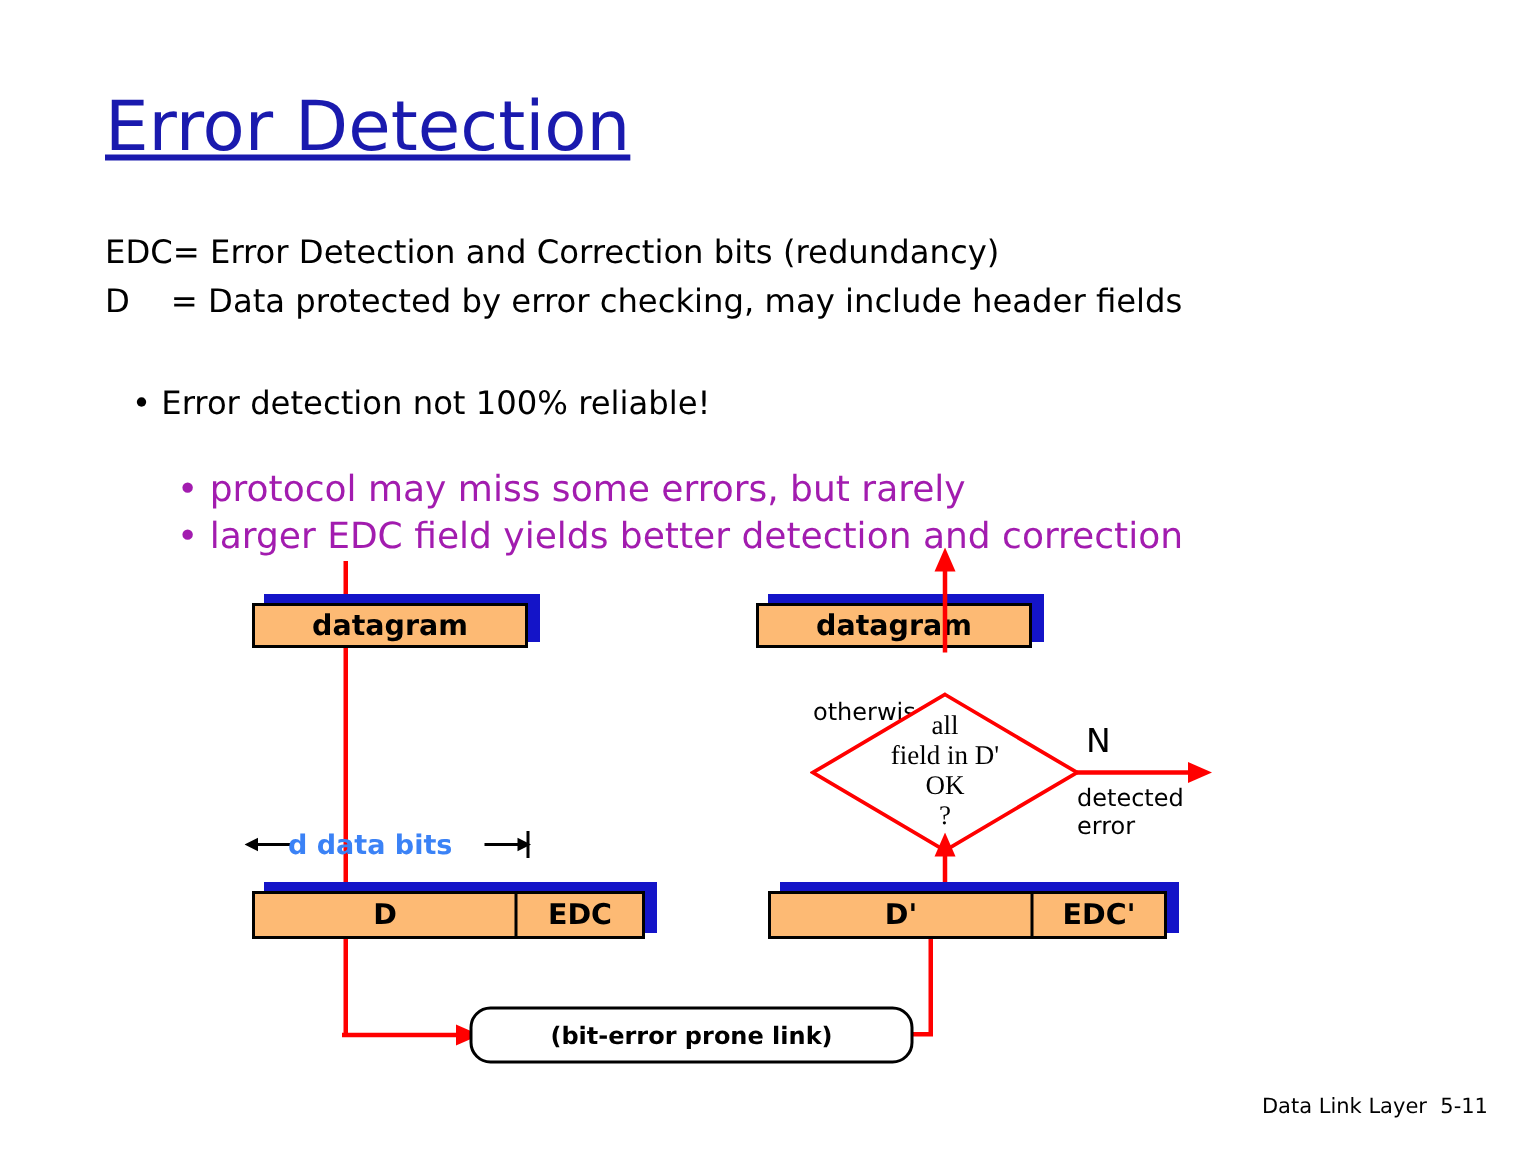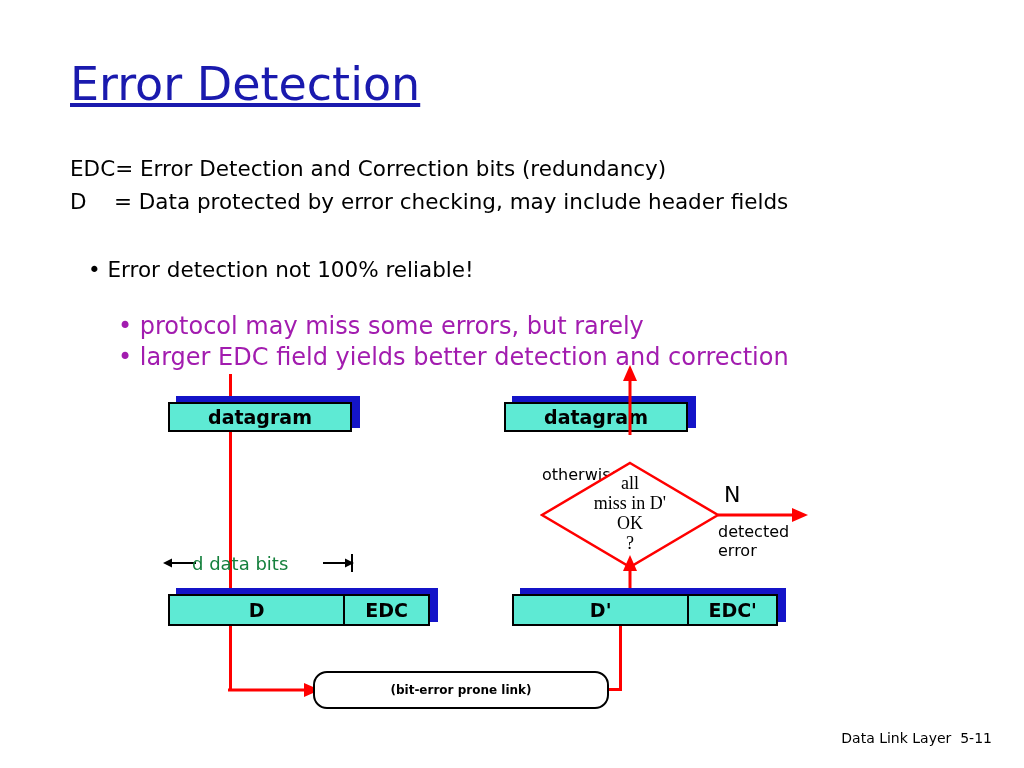--- a/index.html
+++ b/index.html
@@ -67,21 +67,21 @@
     top: 360px;
     width: 1024px;
     height: 360px;
   }
   .dshadow {
     position: absolute;
     background: #1414c8;
   }
   .dbox {
     position: absolute;
-    background: #5eead4;
+    background: #fdba74;
     border: 2px solid #000000;
     box-sizing: border-box;
     display: flex;
     align-items: center;
     justify-content: center;
     font-size: 19px;
     font-weight: bold;
     color: #000000;
     font-family: "DejaVu Sans", sans-serif;
   }
@@ -102,22 +102,22 @@
   .lbl {
     position: absolute;
     font-size: 15px;
     color: #000000;
     font-family: "DejaVu Sans", sans-serif;
     white-space: nowrap;
   }
   .lbl-bold {
     position: absolute;
     font-size: 19px;
-    font-weight: normal;
-    color: #15803d;
+    font-weight: bold;
+    color: #3b82f6;
     font-family: "DejaVu Sans", sans-serif;
     white-space: nowrap;
   }
   .diamond-text {
     position: absolute;
     text-align: center;
     font-size: 18px;
     color: #000000;
     line-height: 20px;
     font-family: Liberation Serif, serif;
@@ -125,21 +125,21 @@
   }
   .linkbox {
     position: absolute;
     background: #ffffff;
     border: 2px solid #000000;
     border-radius: 14px;
     box-sizing: border-box;
     display: flex;
     align-items: center;
     justify-content: center;
-    font-size: 12px;
+    font-size: 16px;
     font-weight: bold;
     color: #000000;
     font-family: "DejaVu Sans", sans-serif;
   }
   .footer {
     position: absolute;
     right: 32px;
     bottom: 22px;
     font-size: 14px;
     font-weight: normal;
@@ -206,21 +206,21 @@
     <svg style="position:absolute; left:620px; top:5px;" width="20" height="72" viewBox="0 0 20 72">
       <line x1="10" y1="70" x2="10" y2="14" stroke="#ff0000" stroke-width="3"></line>
       <polygon points="10,0 3,16 17,16" fill="#ff0000"></polygon>
     </svg>
 
     <div class="lbl" style="left:542px; top:81px; font-size:16px;margin-top:24px;">otherwise</div>
 
     <svg style="position:absolute; left:540px; top:101px;" width="180" height="108" viewBox="0 0 180 108">
       <polygon points="90,2 178,54 90,106 2,54" fill="#ffffff" stroke="#ff0000" stroke-width="2.5"></polygon>
     </svg>
-    <div class="diamond-text" style="left:540px; top:113px; width:180px;"><span>all</span><br><span>miss in D'</span><br><span>OK</span><br><span>?</span></div>
+    <div class="diamond-text" style="left:540px; top:113px; width:180px;"><span>all</span><br><span>field in D'</span><br><span>OK</span><br><span>?</span></div>
 
     <svg style="position:absolute; left:718px; top:145px;" width="92" height="20" viewBox="0 0 92 20">
       <line x1="0" y1="10" x2="76" y2="10" stroke="#ff0000" stroke-width="3"></line>
       <polygon points="90,10 74,3 74,17" fill="#ff0000"></polygon>
     </svg>
     <div class="lbl" style="left:724px; top:122px; font-size:22px;">N</div>
     <div class="lbl" style="left:718px; top:162px; font-size:16px; line-height:19px; white-space:pre;">detected
 error</div>
 
     <svg style="position:absolute; left:620px; top:195px;" width="20" height="44" viewBox="0 0 20 44">

